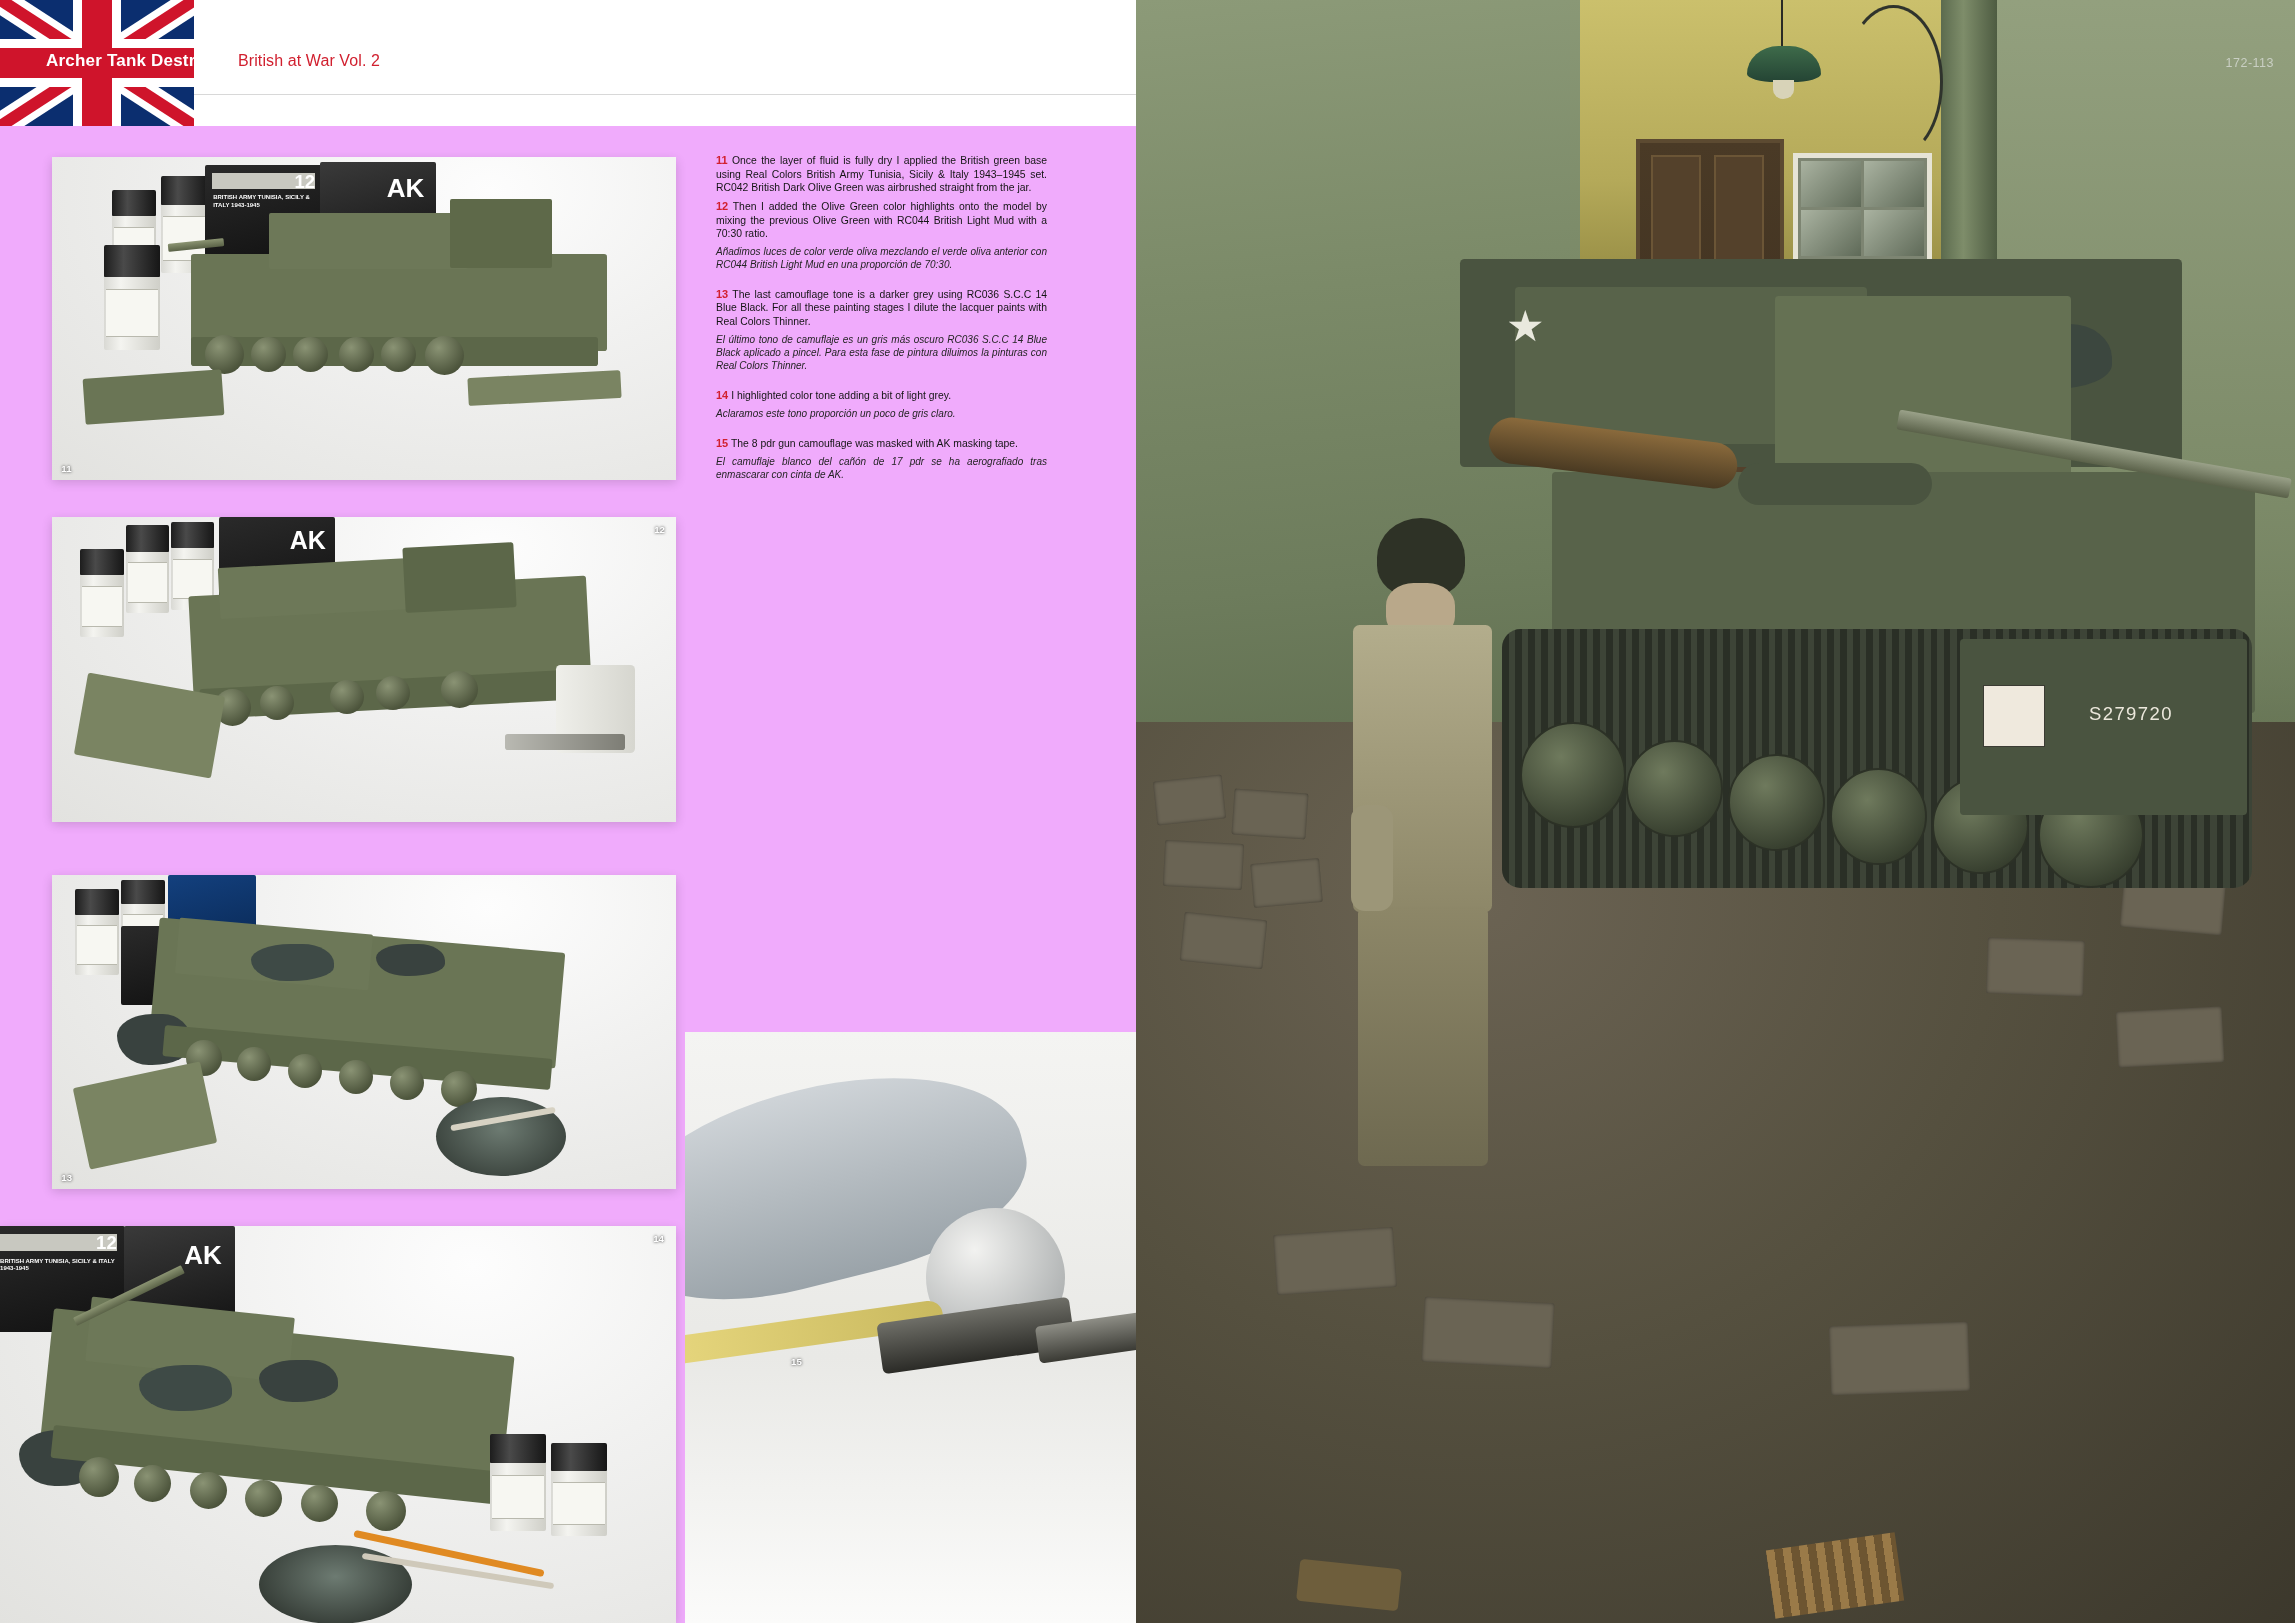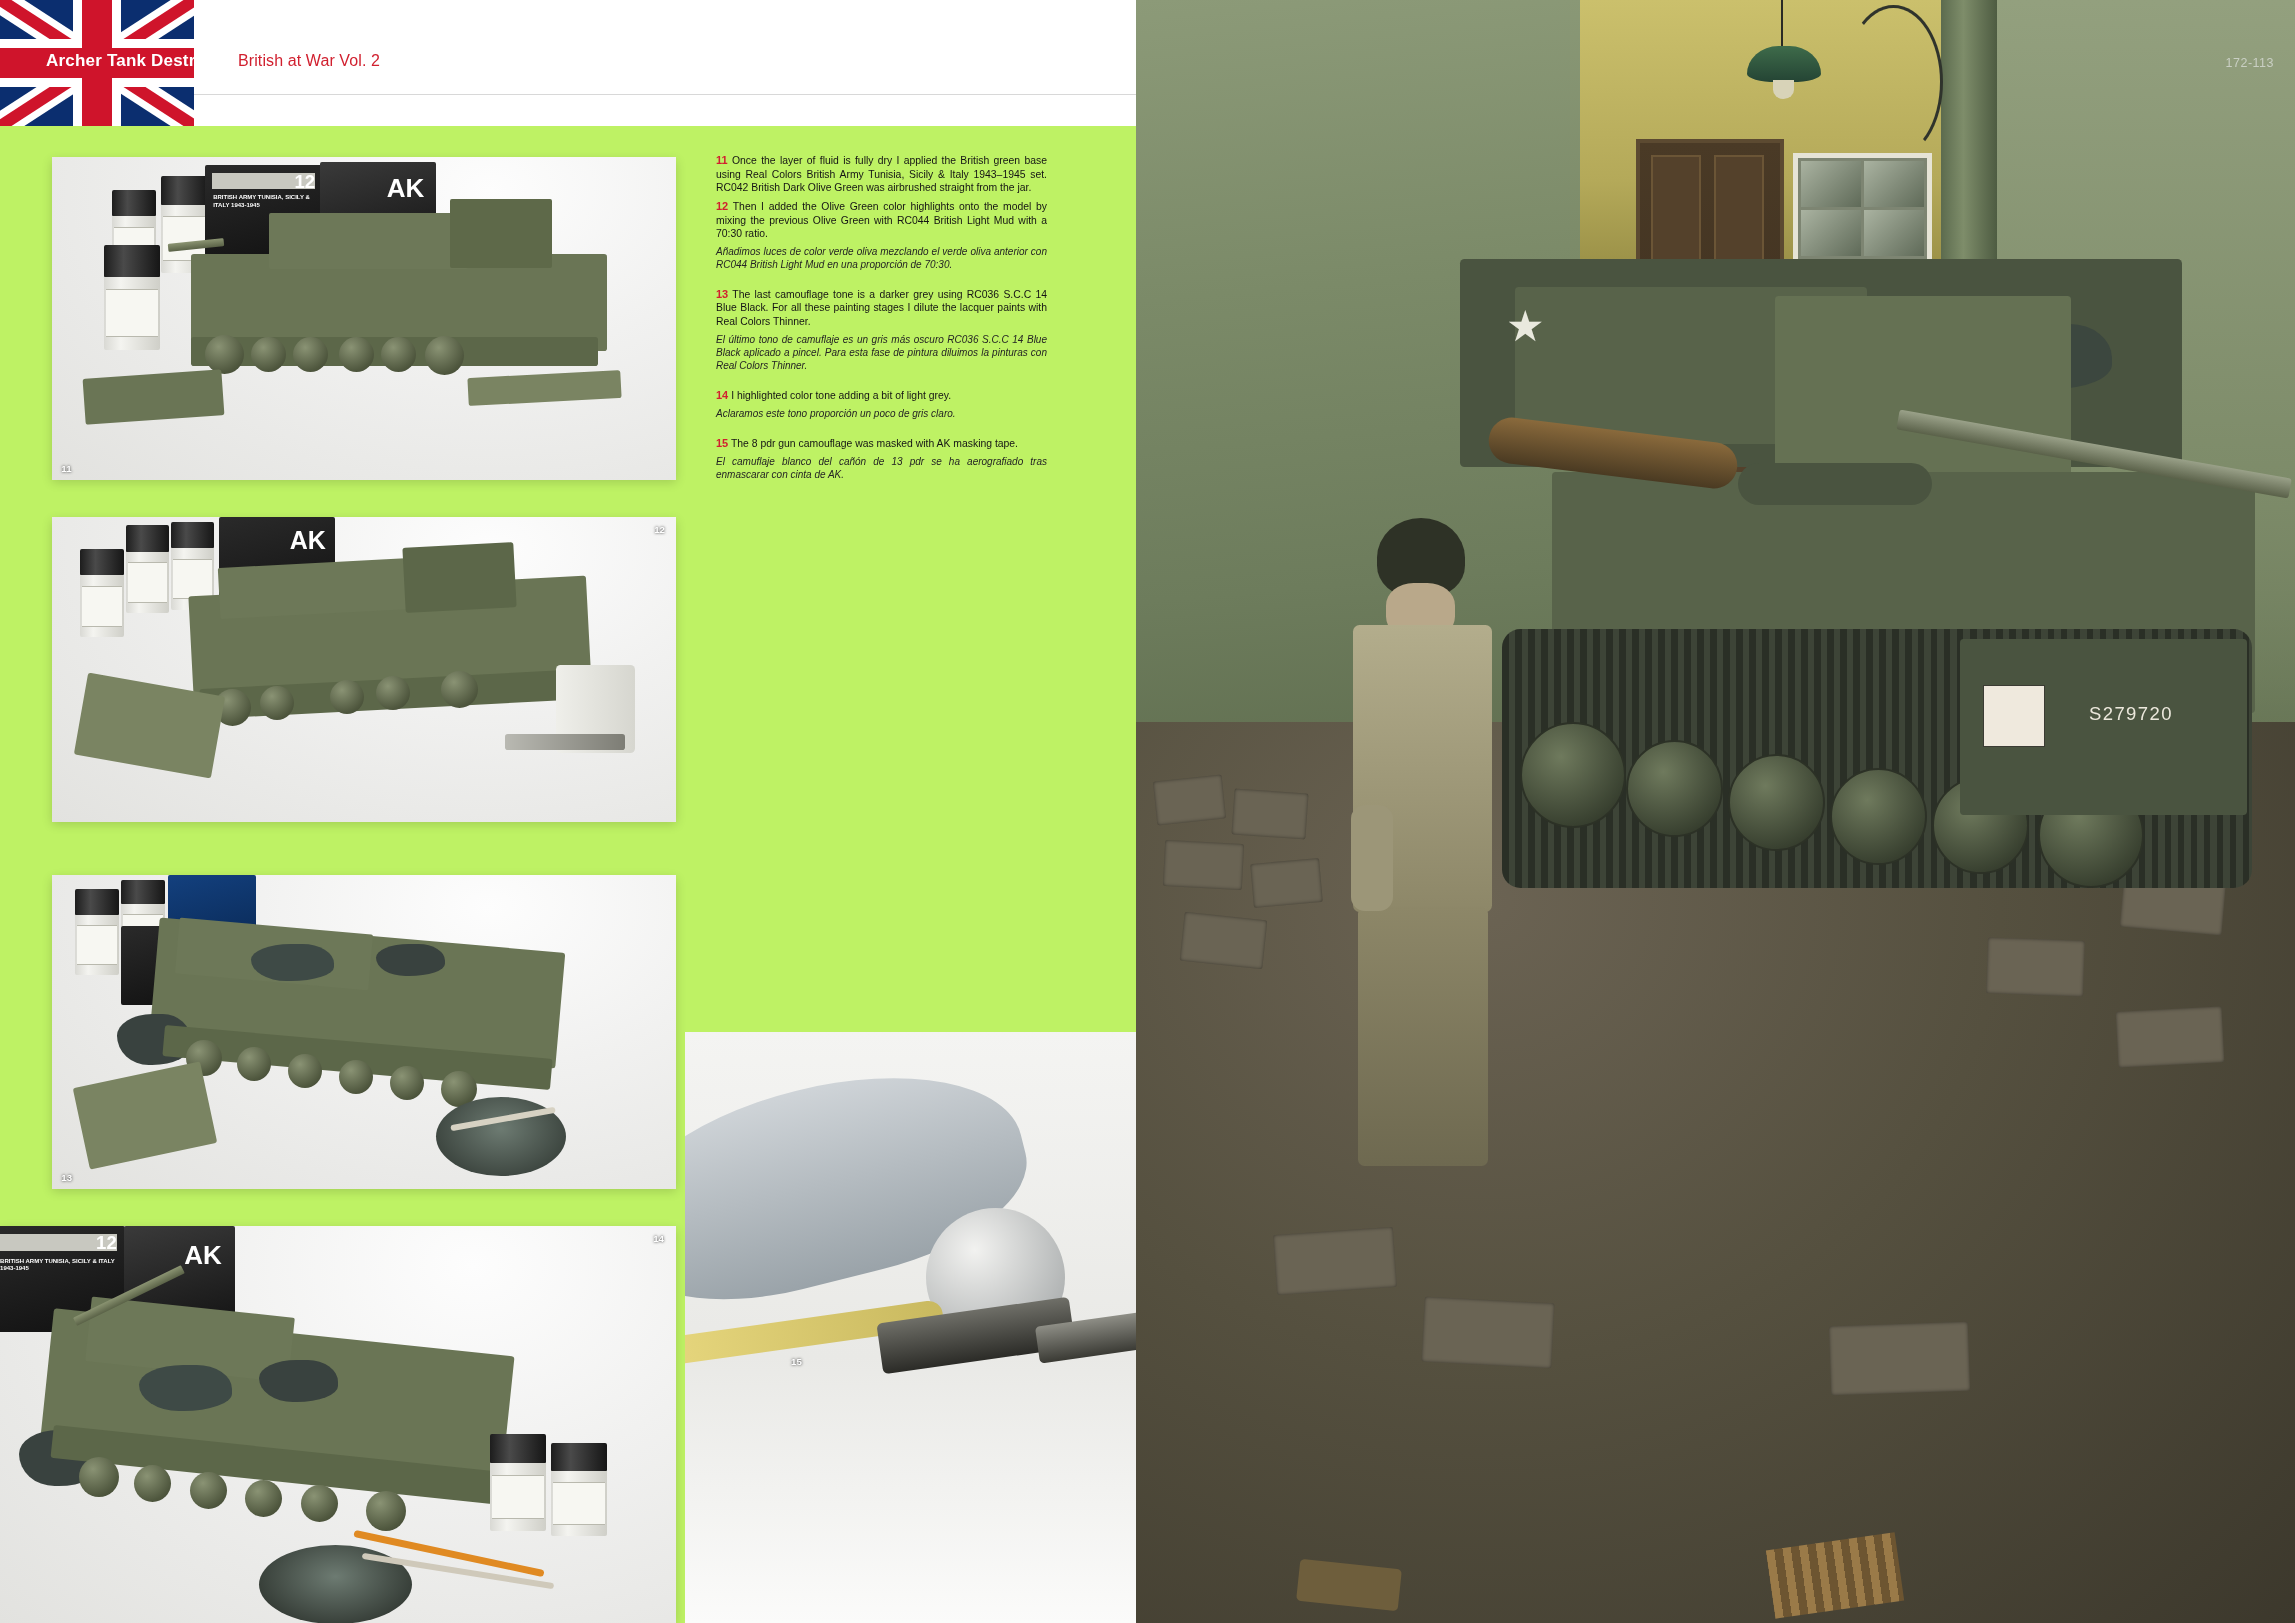--- a/index.html
+++ b/index.html
@@ -15,21 +15,21 @@
     font-family: "Liberation Sans", sans-serif;
     color: #1a1a1a;
   }
 
   
   #left-page {
     position: absolute;
     left: 0; top: 0;
     width: 1136px;
     height: 1623px;
-    background: #bef264;
+    background: #f0abfc;
   }
 
   
   #header-bar {
     position: absolute;
     left: 0; top: 0;
     width: 1136px;
     height: 126px;
     background: #ffffff;
   }
@@ -610,21 +610,21 @@
     <p class="para">
       <span class="step-num">14</span>
       <span>I highlighted color tone adding a bit of light grey.</span>
     </p>
     <p class="para es">Aclaramos este tono proporción un poco de gris claro.</p>
 
     <p class="para">
       <span class="step-num">15</span>
       <span>The 8 pdr gun camouflage was masked with AK masking tape.</span>
     </p>
-    <p class="para es">El camuflaje blanco del cañón de 13 pdr se ha aerografiado tras enmascarar con cinta de AK.</p>
+    <p class="para es">El camuflaje blanco del cañón de 17 pdr se ha aerografiado tras enmascarar con cinta de AK.</p>
 
   </div>
 </div>
 
 <div id="right-page">
 
   <div class="wall-green"></div>
   <div class="wall-yellow"></div>
   <div class="wall-right"></div>
   <div class="wall-pillar"></div>

